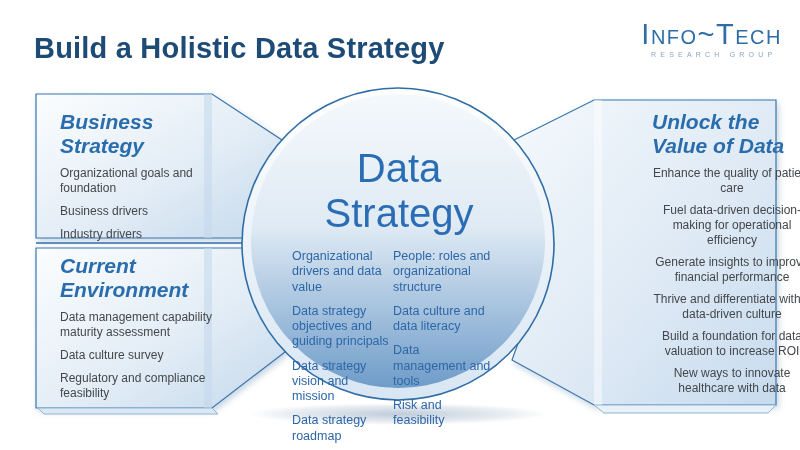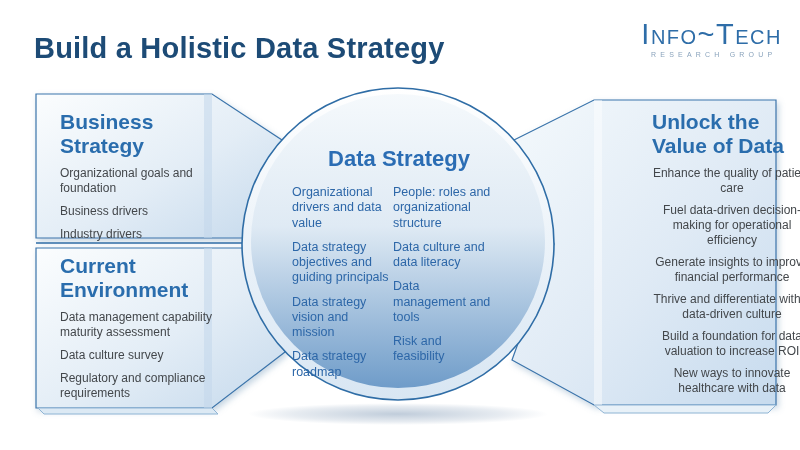--- a/index.html
+++ b/index.html
@@ -14,31 +14,31 @@
     font-size:29px; font-weight:700; color:#1d4b76; letter-spacing:.2px;margin-top:12px;
   }
   .logo { position:absolute; right:18px; top:20px; text-align:center; }
   .logo-name {
     font-family:Liberation Sans, sans-serif; font-variant:small-caps;
     font-size:29px; color:#2e6da8; letter-spacing:1.5px; line-height:1;
   }
   .logo-sub { font-size:7px; letter-spacing:4.2px; color:#8aa3bc; margin-top:2px; padding-left:4px; }
 
   .panel-text { position:absolute; }
-  .panel-text h2 { margin:0 0 9px 0; font-size:21px; font-weight:700; color:#2a6dad; line-height:1.12; }
+  .panel-text h2 { margin:0 0 9px 0; font-size:21px; font-weight:700; color:#2a6dad; line-height:1.12;font-style:italic; }
   ul.items { list-style:none; margin:0; padding:0; }
   ul.items li { font-size:12px; color:#43474b; line-height:1.25; margin-bottom:8px; }
 
   .pt-business { left:60px; top:110px; width:158px; }
   .pt-current  { left:60px; top:254px; width:176px; }
   .pt-unlock   { left:612px; top:110px; width:160px;margin-left:40px; }
   .pt-unlock ul.items li { font-size:12px; margin-bottom:7px;text-align:center; }
 
   .center-text { position:absolute; left:292px; top:146px; width:214px; }
-  .center-title { font-size:22px; font-weight:700; color:#2b6db4; text-align:center; margin:0 0 13px 0; }
+  .center-title { font-size:40px; font-weight:400; color:#2b6db4; text-align:center; margin:0 0 13px 0; }
   .center-cols { display:flex; }
   .center-col { width:101px; }
   .center-col ul.items li { font-size:12.5px; color:#2d67a8; line-height:1.22; margin-bottom:9px; }
 </style>
 </head>
 <body>
 
 <div class="stage">
 
   <svg class="diagram" width="800" height="450" viewBox="0 0 800 450">
@@ -110,21 +110,21 @@
         <li>Industry drivers</li>
       </ul>
   </div>
 
   <div class="panel-text pt-current">
     <h2>Current Environment</h2>
     <ul class="items">
 
     <li>Data management capability maturity assessment</li>
         <li>Data culture survey</li>
-        <li>Regulatory and compliance requirements</li>
+        <li>Regulatory and compliance feasibility</li>
       </ul>
   </div>
 
   <div class="center-text">
     <div class="center-title">Data Strategy</div>
     <div class="center-cols">
       <div class="center-col">
         <ul class="items">
 
         <li>Organizational drivers and data value</li>

